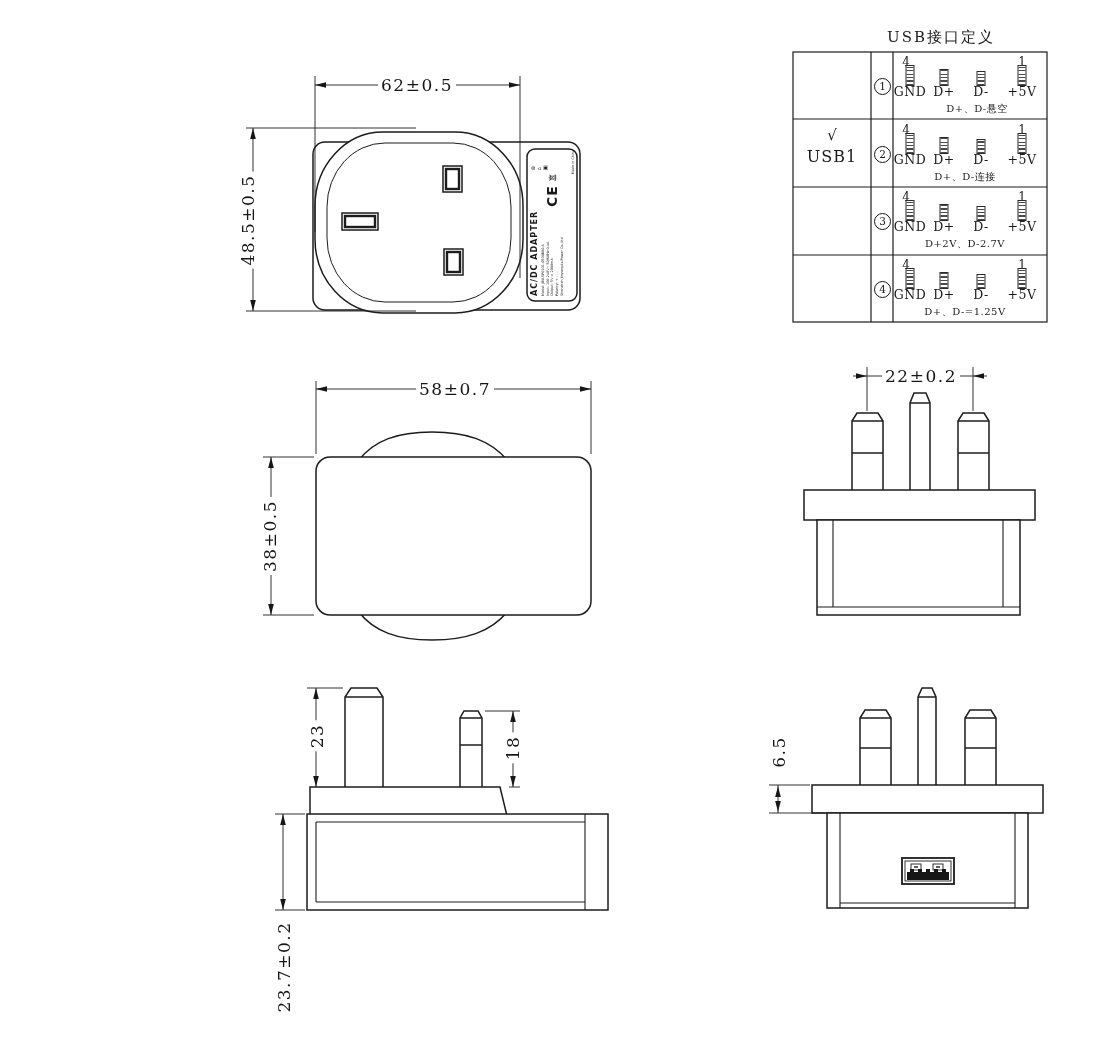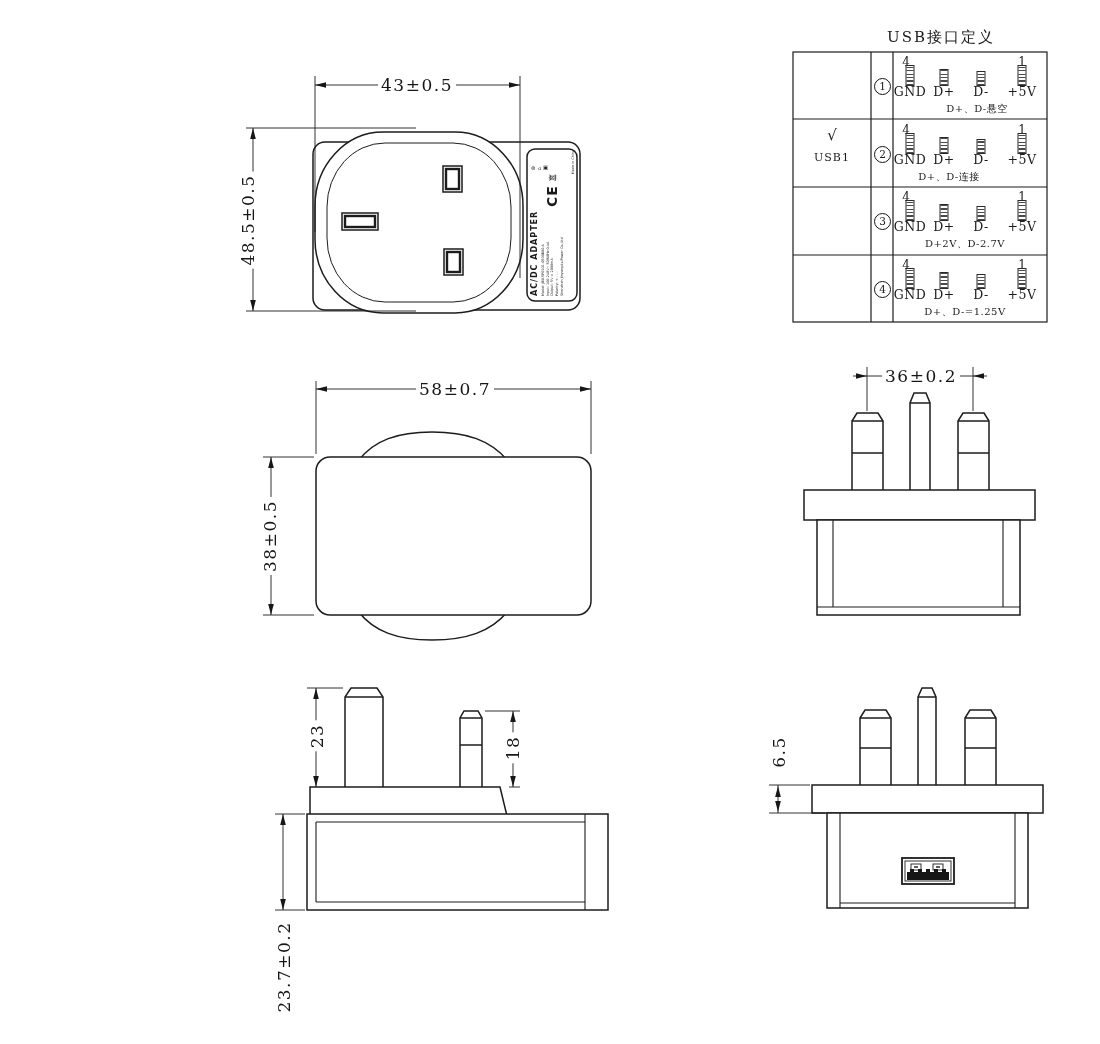--- a/index.html
+++ b/index.html
@@ -14,21 +14,21 @@
           font-size:15px;letter-spacing:2px;background:none;}
   .usb-row{position:absolute;left:793px;width:254px;height:68px;}
   .circle-idx{position:absolute;left:81px;top:26px;width:15px;height:15px;border:1px solid #161616;
           border-radius:50%;font-size:10.5px;line-height:15px;text-align:center;}
   .pno{position:absolute;transform:translate(-50%,-50%);font-size:12px;line-height:1;}
   .pinicon{position:absolute;width:7px;transform:translateX(-50%);border:1px solid #2a2a2a;
           background:repeating-linear-gradient(0deg,#4a4a4a 0 1.3px,#fff 1.3px 3.4px);}
   .plabel{position:absolute;transform:translate(-50%,-50%);font-size:12.5px;line-height:1;letter-spacing:.5px;}
   .pnote{position:absolute;transform:translate(-50%,-50%);font-size:10px;line-height:1;letter-spacing:.5px;white-space:nowrap;}
   .sel-check{position:absolute;transform:translate(-50%,-50%);font-size:15px;line-height:1;}
-  .sel-port{position:absolute;transform:translate(-50%,-50%);font-size:11px;line-height:1;letter-spacing:1px;}
+  .sel-port{position:absolute;transform:translate(-50%,-50%);font-size:16px;line-height:1;letter-spacing:1px;}
   
   .label-inner{position:absolute;left:476px;top:199px;width:152px;height:50px;
           transform:rotate(-90deg);display:flex;font-family:"DejaVu Sans",sans-serif;}
   .label-left{width:102px;padding:3px 0 0 4px;box-sizing:border-box;}
   .label-title{font-size:8px;font-weight:bold;letter-spacing:1px;margin-bottom:2px;}
   .label-line{font-size:3.4px;line-height:4.7px;white-space:nowrap;color:#222;}
   .label-right{flex:1;display:flex;align-items:center;justify-content:flex-end;gap:3px;padding-right:10px;}
   .label-ce{font-size:14px;font-weight:bold;letter-spacing:1px;}
   .label-icons{font-size:5.5px;letter-spacing:1px;align-self:flex-start;margin-top:3px;}
   .label-made{position:absolute;right:2px;bottom:2px;font-size:3.4px;}
@@ -178,25 +178,25 @@
     <polygon points="283,910 280.2,899 285.8,899" fill="#161616" stroke="none"></polygon>
 
     <line x1="778" y1="785" x2="778" y2="813"></line>
     <line x1="769" y1="785" x2="810" y2="785"></line>
     <line x1="769" y1="813" x2="825" y2="813"></line>
     <polygon points="778,786 775.2,797 780.8,797" fill="#161616" stroke="none"></polygon>
     <polygon points="778,812 775.2,801 780.8,801" fill="#161616" stroke="none"></polygon>
   </g>
 </svg>
 
-<div class="htext" style="left:417px;top:85px">43±0.5</div>
+<div class="htext" style="left:417px;top:85px">62±0.5</div>
 <div class="vtext" style="left:248px;top:220px">48.5±0.5</div>
 <div class="htext" style="left:455px;top:389px">58±0.7</div>
 <div class="vtext" style="left:270px;top:536px">38±0.5</div>
-<div class="htext" style="left:921px;top:376px">36±0.2</div>
+<div class="htext" style="left:921px;top:376px">22±0.2</div>
 <div class="vtext" style="left:317px;top:736px">23</div>
 <div class="vtext" style="left:513px;top:748px">18</div>
 <div class="vtext" style="left:284px;top:967px">23.7±0.2</div>
 <div class="vtext" style="left:779px;top:752px">6.5</div>
 
 <div class="tbl-title" style="left:941px;top:37px">USB接口定义</div>
 
 <div class="usb-row" style="top:52px">
   <div class="circle-idx">1</div>
   <span class="pno" style="left:113px;top:10px">4</span>
@@ -219,21 +219,21 @@
   <span class="pno" style="left:113px;top:10px">4</span>
   <span class="pno" style="left:229px;top:10px">1</span>
   <span class="pinicon" style="left:117px;top:13px;height:19px"></span>
   <span class="pinicon" style="left:151px;top:17px;height:15px"></span>
   <span class="pinicon" style="left:188px;top:19px;height:13px"></span>
   <span class="pinicon" style="left:229px;top:13px;height:19px"></span>
   <span class="plabel" style="left:117px;top:40px">GND</span>
   <span class="plabel" style="left:151px;top:40px">D+</span>
   <span class="plabel" style="left:188px;top:40px">D-</span>
   <span class="plabel" style="left:229px;top:40px">+5V</span>
-  <span class="pnote" style="left:156px;top:57px">D+、D-连接</span>
+  <span class="pnote" style="left:172px;top:57px">D+、D-连接</span>
 </div>
 
 <div class="usb-row" style="top:187px">
   <div class="circle-idx">3</div>
   <span class="pno" style="left:113px;top:10px">4</span>
   <span class="pno" style="left:229px;top:10px">1</span>
   <span class="pinicon" style="left:117px;top:13px;height:19px"></span>
   <span class="pinicon" style="left:151px;top:17px;height:15px"></span>
   <span class="pinicon" style="left:188px;top:19px;height:13px"></span>
   <span class="pinicon" style="left:229px;top:13px;height:19px"></span>

